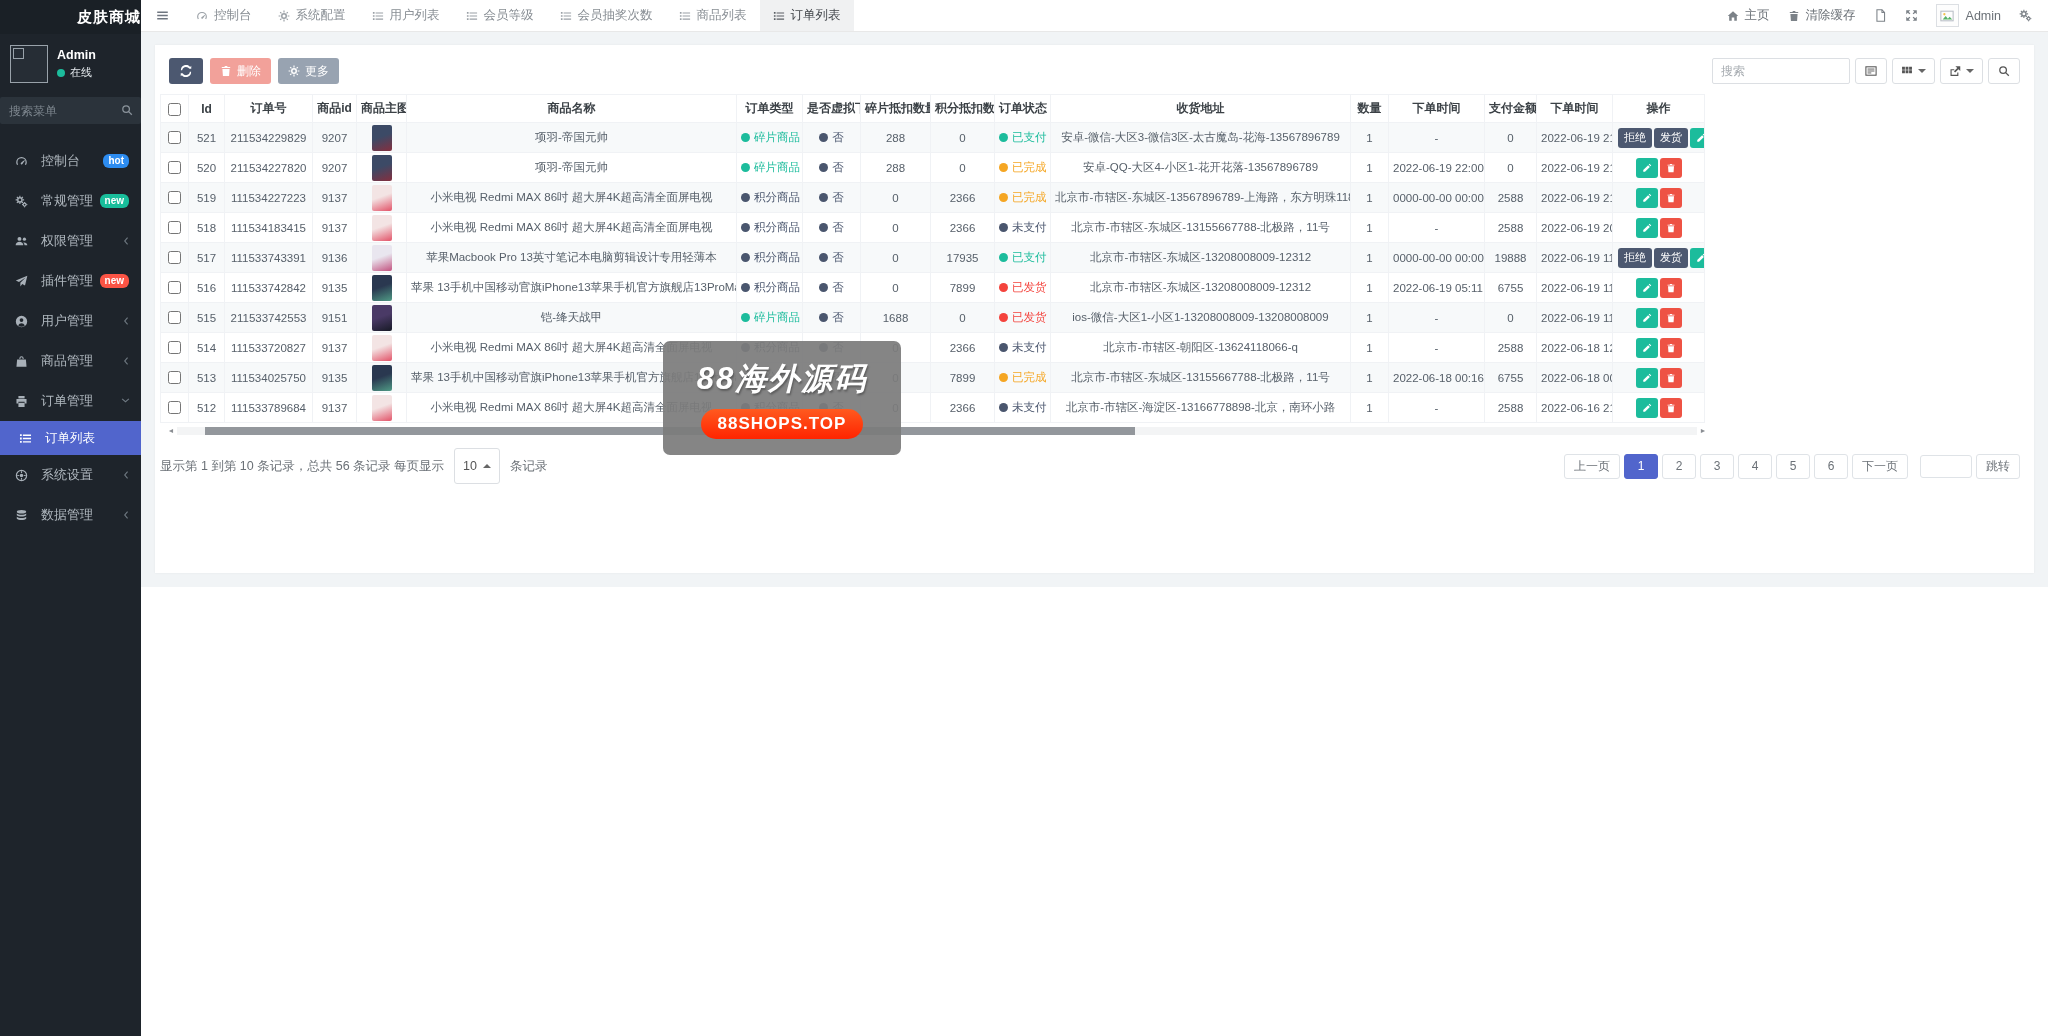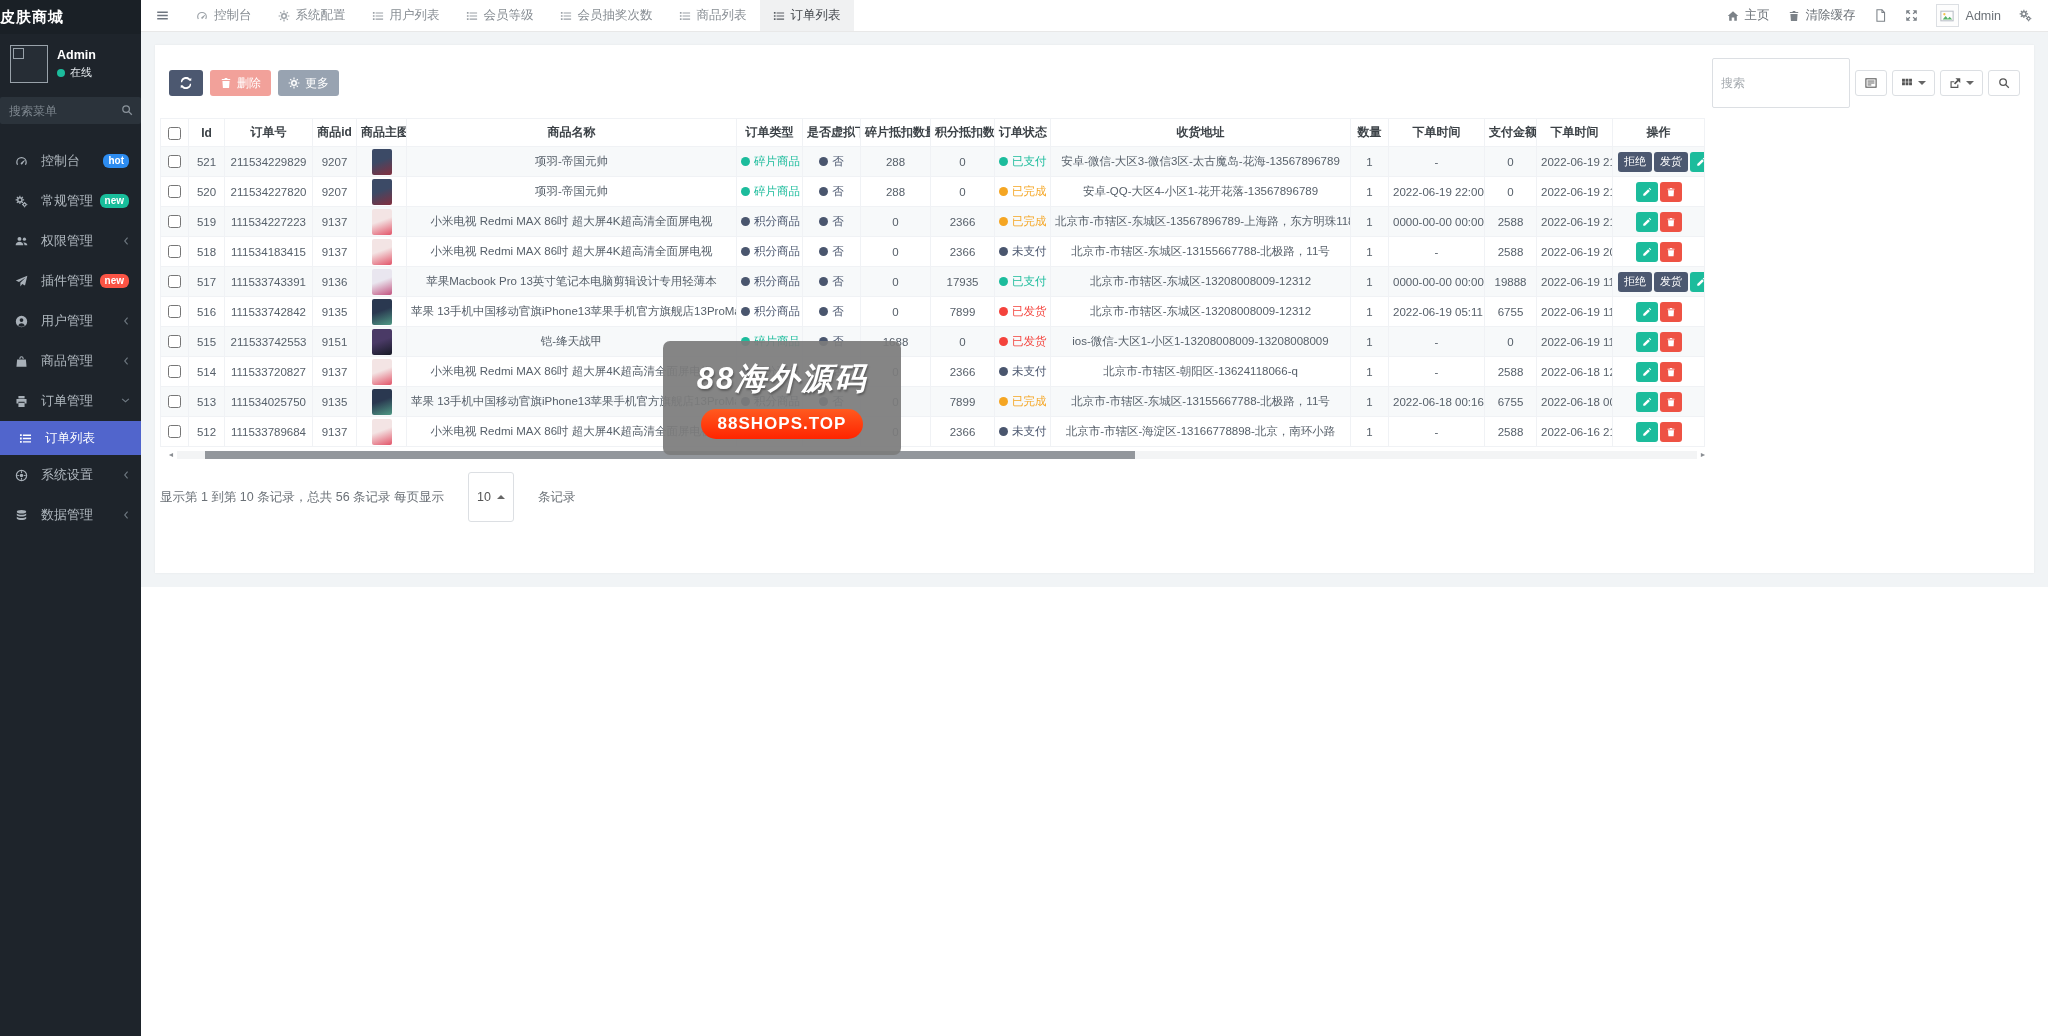--- a/index.html
+++ b/index.html
@@ -3,21 +3,21 @@
 <meta charset="utf-8">
 <style>
   html,body{margin:0;padding:0}
   body{
     width:2048px;height:1036px;position:relative;overflow:hidden;
     font-family:"Liberation Sans","DejaVu Sans",sans-serif;font-size:12px;color:#444;background:#fff;
   }
   svg{display:block;fill:currentColor}
   
   .sidebar{position:absolute;left:0;top:0;width:141px;height:1036px;background:#1e242b;color:#aab2ba;z-index:5}
-  .brand{height:34px;line-height:34px;text-align:left;color:#fff;font-size:15px;font-weight:bold;background:#1a2026;letter-spacing:1px}
+  .brand{height:34px;line-height:34px;text-align:right;color:#fff;font-size:15px;font-weight:bold;background:#1a2026;letter-spacing:1px}
   .user-block{padding:11px 10px 2px;display:flex;gap:9px;align-items:center}
   .avatar-ph{width:36px;height:36px;background:#262d35;border:1px solid #99a2aa;position:relative;flex:none}
   .avatar-ph::before{content:"";position:absolute;left:2px;top:2px;width:9px;height:9px;border:1px solid #99a2aa}
   .user-meta{display:flex;flex-direction:column;gap:3px}
   .user-name{color:#fff;font-weight:bold;font-size:12.5px}
   .user-status{display:flex;align-items:center;gap:5px;font-size:11px;color:#e3e8ec}
   .online-dot{width:8px;height:8px;border-radius:50%;background:#1cbc9c}
   .side-search{margin:12px 0 0;position:relative}
   .side-search input{width:100%;box-sizing:border-box;height:27px;background:#2b333b;border:none;outline:none;color:#cfd6dc;padding:0 26px 0 9px;font-size:12px;border-radius:2px}
   .side-search input::placeholder{color:#7d868e}
@@ -57,21 +57,21 @@
   .content{position:absolute;left:141px;top:31px;right:0;bottom:0;background:#fff}
   .content-gray{position:absolute;left:0;top:0;right:0;height:556px;background:#f1f4f6}
   .panel{position:absolute;left:14px;top:14px;right:14px;height:528px;background:#fff;box-shadow:0 0 2px rgba(0,0,0,0.06)}
   .toolbar{display:flex;align-items:center;padding:13px 14px 10px}
   .btn{height:26px;border-radius:3px;border:none;color:#fff;display:inline-flex;align-items:center;gap:5px;font-size:12px;padding:0 10px;margin-right:7px;cursor:pointer}
   .btn svg{width:12px;height:12px}
   .btn-refresh{background:#4c5870;width:34px;justify-content:center;padding:0}
   .btn-del{background:#f2a19a}
   .btn-more{background:#98a3b1}
   .toolbar-right{margin-left:auto;display:flex;align-items:center;gap:5px}
-  .search-box input{width:120px;height:24px;border:1px solid #dcdfe3;border-radius:2px;padding:12px 8px;font-size:12px;color:#555;outline:none}
+  .search-box input{width:120px;height:24px;border:1px solid #dcdfe3;border-radius:2px;padding:0 8px;font-size:12px;color:#555;outline:none}
   .search-box input::placeholder{color:#a6abb0}
   .tool-btn{height:26px;min-width:32px;box-sizing:border-box;padding:0 8px;background:#fff;border:1px solid #dcdfe3;border-radius:3px;display:inline-flex;align-items:center;justify-content:center;gap:5px;color:#555;cursor:pointer}
   .tool-btn svg{width:12px;height:12px}
   .caret-down{width:0;height:0;border-left:4px solid transparent;border-right:4px solid transparent;border-top:4px solid #666}
   .caret-up{width:0;height:0;border-left:4px solid transparent;border-right:4px solid transparent;border-bottom:4px solid #666}
   
   .table-wrap{padding-left:5px}
   table.grid{border-collapse:collapse;table-layout:fixed;width:1544px;font-size:11.5px;color:#57606a}
   .grid th,.grid td{border:1px solid #f0f2f5;text-align:center;white-space:nowrap;overflow:hidden;padding:0 4px}
   .grid th{height:27px;font-weight:bold;color:#3b4146;font-size:12px;background:#fff}
@@ -88,21 +88,21 @@
   .mini.teal{background:#1cbc9c;width:22px;padding:0}
   .mini.red{background:#ee5244;width:22px;padding:0}
   
   .hscroll{display:flex;align-items:center;margin:3px 0 0 5px;width:1544px;height:9px}
   .hs-arrow{color:#8a8e93;font-size:7px;line-height:9px;width:12px;text-align:center;cursor:pointer}
   .hs-track{flex:1;height:8px;background:#f3f4f5;position:relative}
   .hs-thumb{position:absolute;left:28px;width:930px;top:0;height:8px;background:#93979c;cursor:pointer}
   
   .panel-footer{display:flex;align-items:center;padding:13px 14px 0 5px;font-size:12.5px;color:#6b7177}
   .info-line{display:flex;align-items:center}
-  .page-size{display:inline-flex;align-items:center;gap:6px;border:1px solid #dcdfe3;border-radius:3px;height:24px;padding:12px 8px;margin:0 24px;color:#555;background:#fff;cursor:pointer}
+  .page-size{display:inline-flex;align-items:center;gap:6px;border:1px solid #dcdfe3;border-radius:3px;height:24px;padding:5px 8px;margin:0 10px;color:#555;background:#fff;cursor:pointer}
   .pager{margin-left:auto;display:flex;align-items:center;gap:4px}
   .page-btn{min-width:14px;height:23px;padding:0 9px;border:1px solid #dfe3e7;border-radius:3px;background:#fff;color:#6b7177;display:inline-flex;align-items:center;justify-content:center;font-size:12px;cursor:pointer}
   .page-btn.active{background:#5165cc;border-color:#5165cc;color:#fff}
   .jump-input{width:42px;height:21px;border:1px solid #dfe3e7;border-radius:3px;margin-left:8px;outline:none;padding:0 4px}
   
   .watermark{position:absolute;left:663px;top:341px;width:238px;height:114px;background:rgba(124,124,124,0.93);border-radius:7px;z-index:99;display:flex;flex-direction:column;align-items:center;justify-content:center;gap:9px}
   .wm-1{color:#fff;font-size:31px;font-weight:bold;font-style:italic;letter-spacing:2px;text-shadow:1px 2px 2px rgba(0,0,0,0.3)}
   .wm-2{background:linear-gradient(180deg,#ff5a1f,#ff2400);color:#fff;font-weight:bold;font-size:17px;padding:5px 17px;border-radius:17px;letter-spacing:1px}
 </style>
 </head>
@@ -831,20 +831,34 @@
 
     <div class="panel-footer">
       <span class="info-line">
         <span>显示第 1 到第 10 条记录，总共 56 条记录 每页显示</span>
         <span class="page-size">
             <span>10</span>
             <span class="caret-up"></span>
           </span>
         <span>条记录</span>
       </span>
+      <span class="pager">
+        <span class="page-btn">上一页</span>
+        <span id="pages" style="display:inline-flex;gap:4px">
+            <span class="page-btn active">1</span>
+            <span class="page-btn">2</span>
+            <span class="page-btn">3</span>
+            <span class="page-btn">4</span>
+            <span class="page-btn">5</span>
+            <span class="page-btn">6</span>
+          </span>
+        <span class="page-btn">下一页</span>
+        <input class="jump-input" style="">
+        <span class="page-btn">跳转</span>
+      </span>
     </div>
   </section>
 </main>
 
 <div class="watermark">
   <span class="wm-1">88海外源码</span>
   <span class="wm-2">88SHOPS.TOP</span>
 </div>
 
 </body></html>

